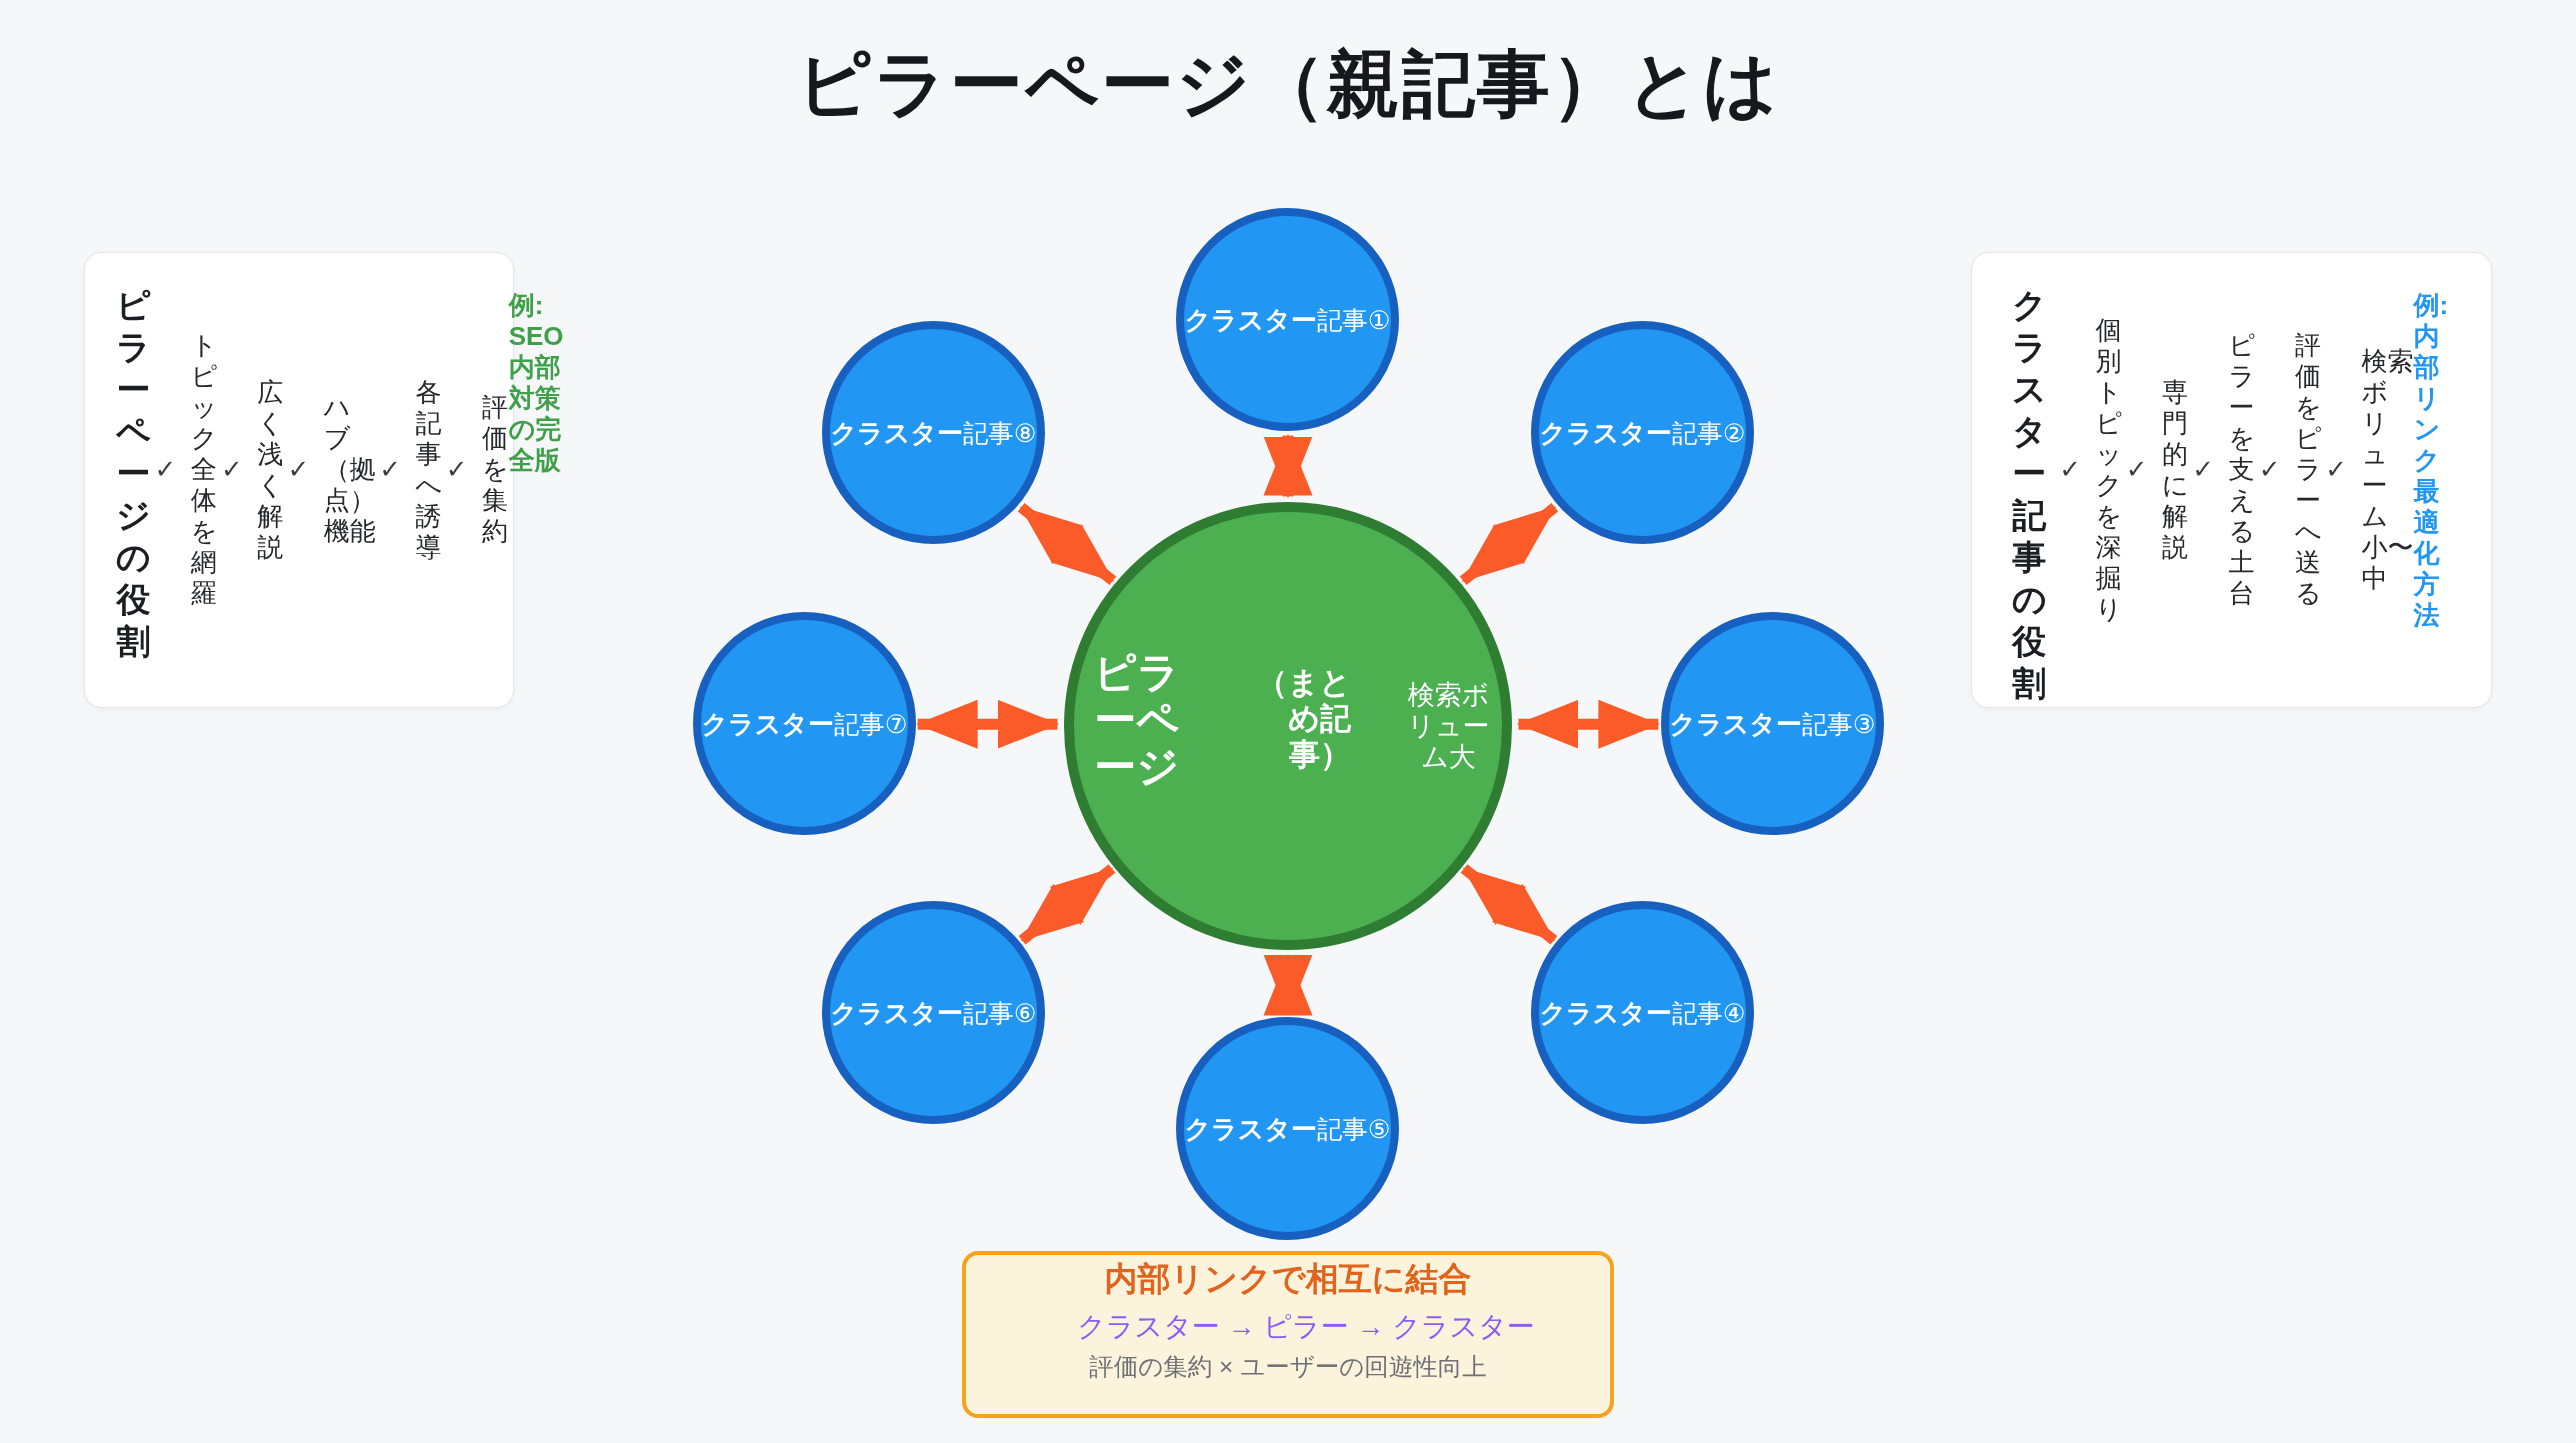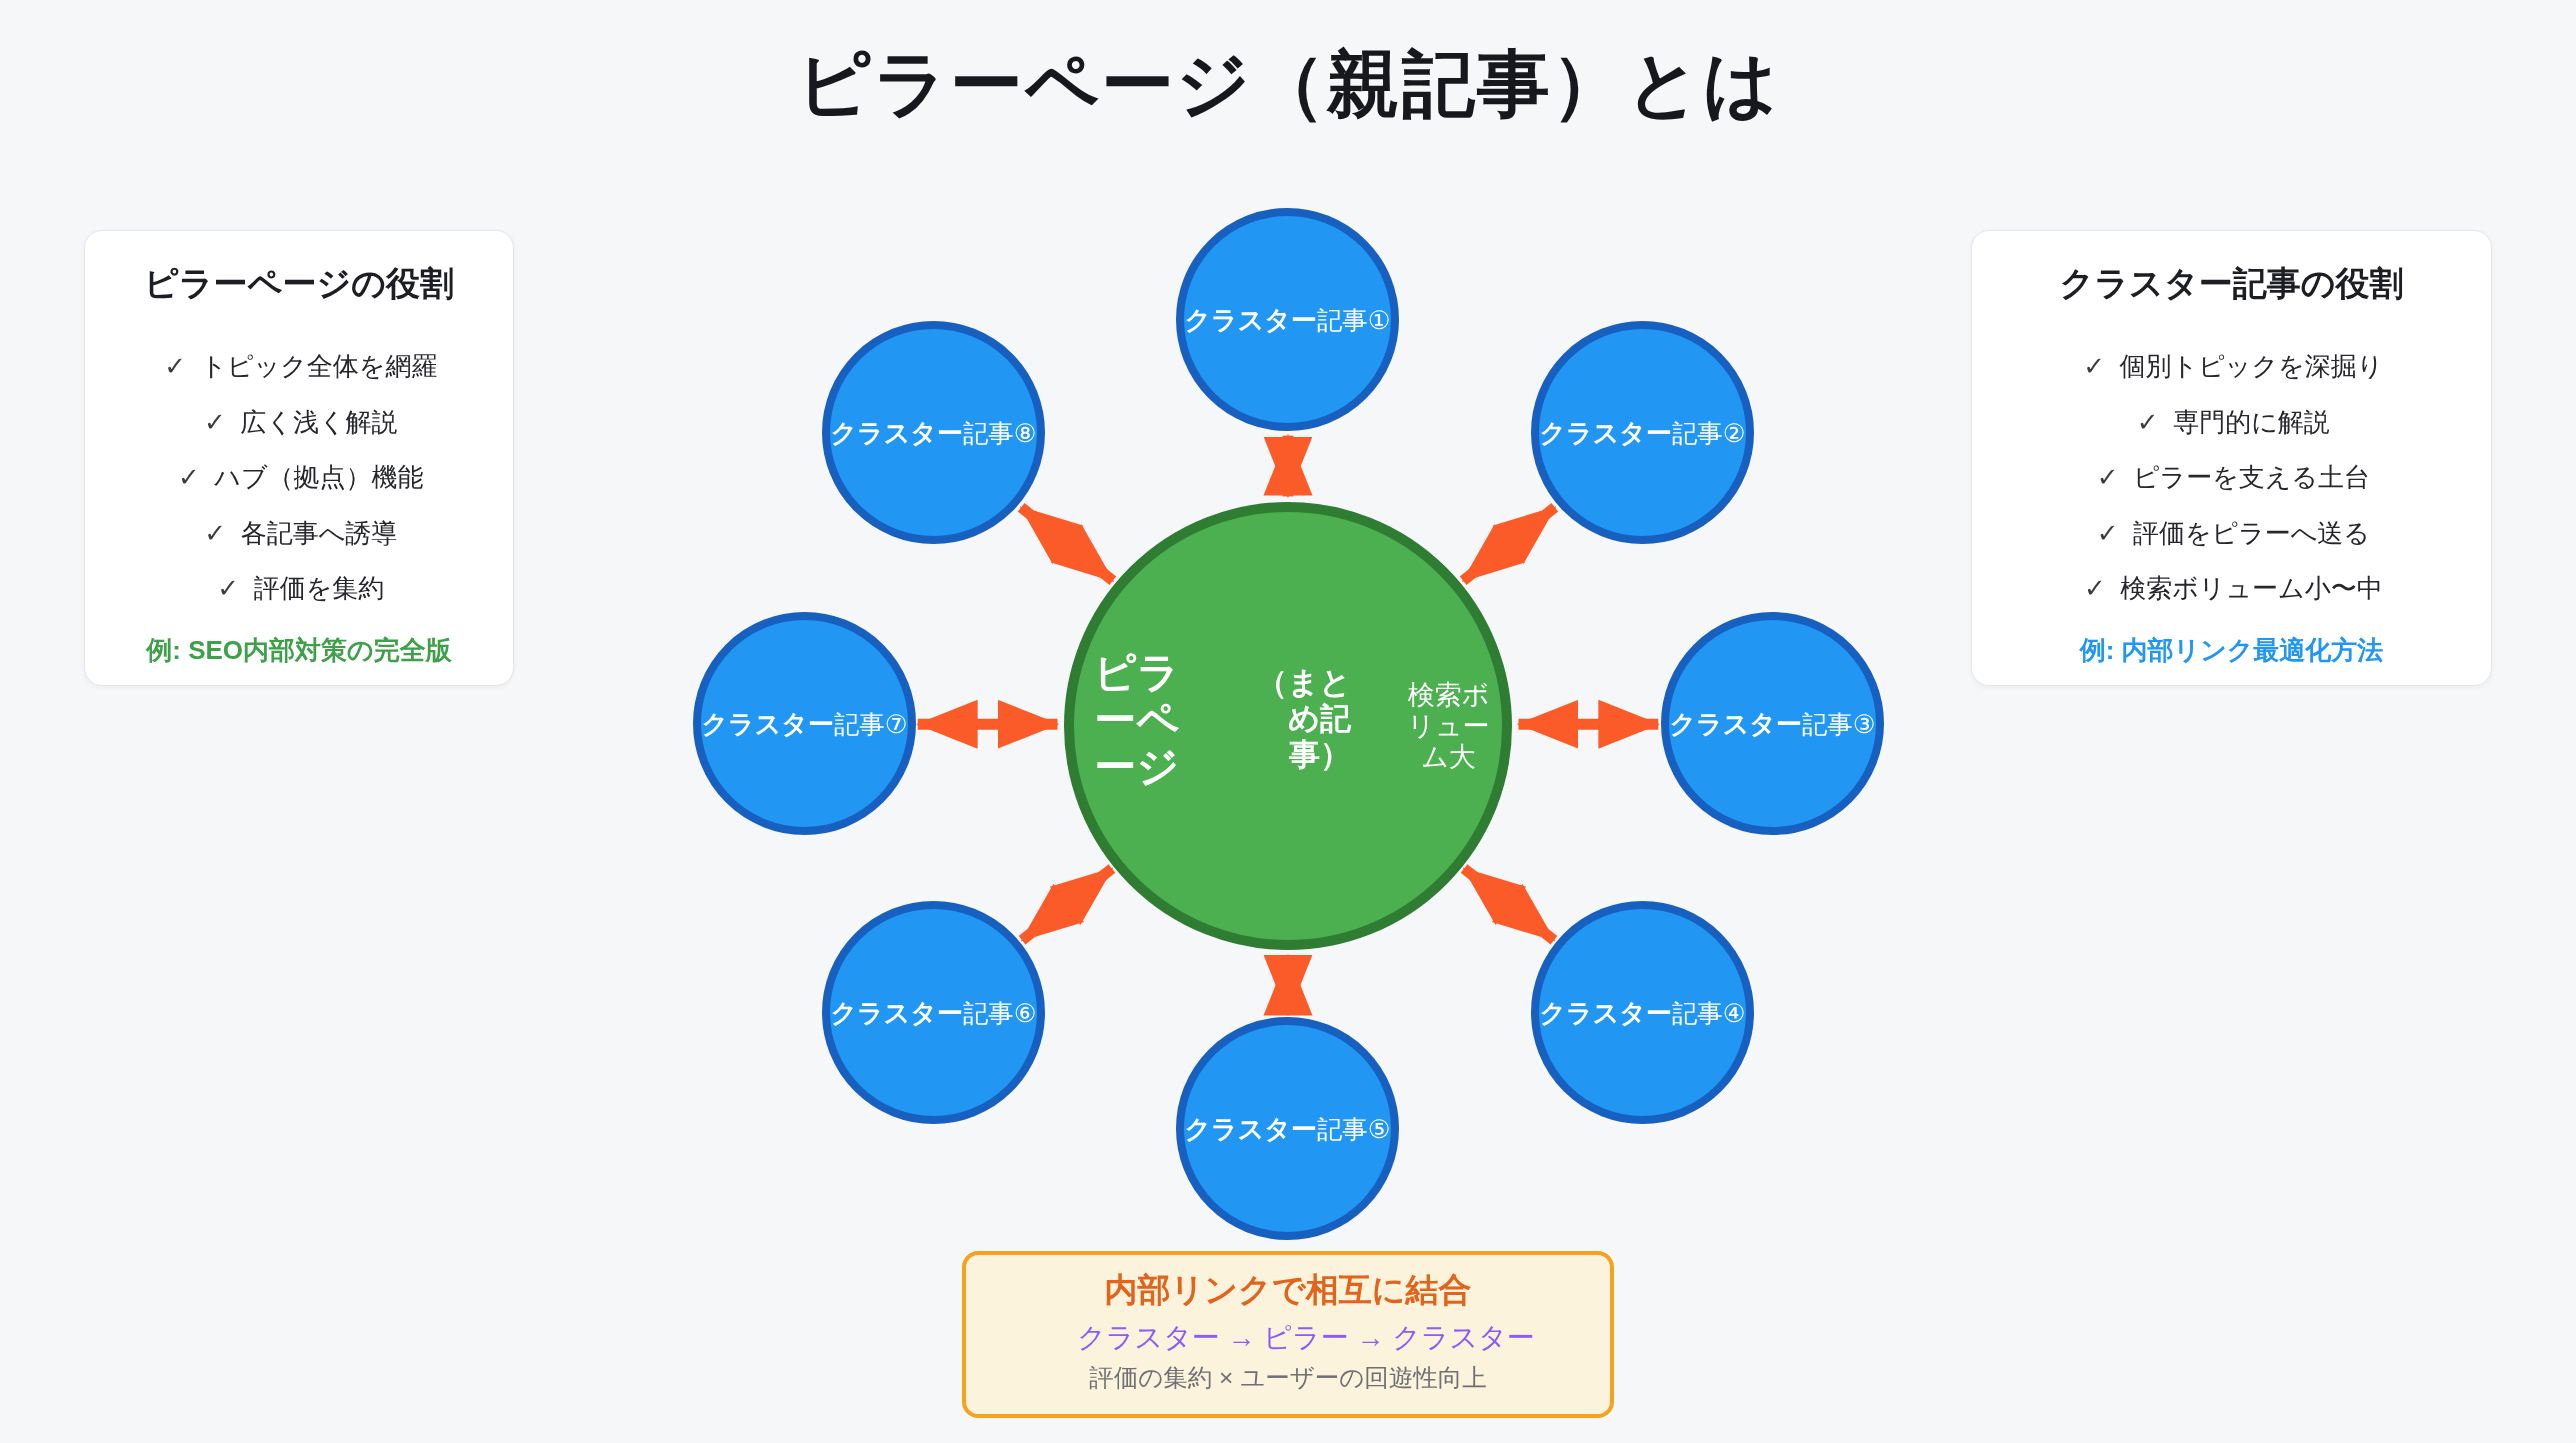--- a/index.html
+++ b/index.html
@@ -21,27 +21,27 @@
   .canvas{position:relative;width:2576px;height:1227px;}
 
   .main-title{
     position:absolute;left:0;top:36px;width:100%;
     text-align:center;font-size:73px;font-weight:800;
     color:#17181d;letter-spacing:1.8px;
   }
 
   
   .panel{
-    position:absolute;top:230px;height:456px;
+    position:absolute;top:252px;height:456px;
     background:var(--panel-bg);
     border:1.8px solid var(--panel-border);
     border-radius:18px;
     box-shadow:0 1.8px 5.4px rgba(40,50,70,.05);
     padding:31px 31px 27px 31px;
-    display:flex;flex-direction:column;align-items:center;
+    display:flex;flex-direction:row;
   }
   .panel.left{left:84px;width:430px;}
   .panel.right{left:1971px;width:521px;}
   .panel-title{
     text-align:center;font-size:34px;font-weight:800;
     color:#1d1e23;line-height:42px;margin-bottom:47px;
   }
   .check-item{
     display:flex;align-items:center;gap:14.5px;
     font-size:26px;line-height:31px;color:var(--text-dark);
@@ -76,21 +76,21 @@
   .cluster-line2{font-size:25.4px;font-weight:400;line-height:34px;}
   .c1{left:1176px;top:208px;}  .c2{left:1531px;top:321px;}
   .c3{left:1661px;top:612px;}  .c4{left:1531px;top:901px;}
   .c5{left:1176px;top:1017px;} .c6{left:822px;top:901px;}
   .c7{left:693px;top:612px;}   .c8{left:822px;top:321px;}
 
   
   .bottom-box{
     position:absolute;left:962px;top:1251px;width:652px;height:167px;
     background:var(--box-bg);border:4.5px solid var(--box-border);
-    border-radius:16.3px;text-align:center;padding-top:15px;
+    border-radius:16.3px;text-align:center;padding-top:4px;
   }
   .bottom-title{font-size:33px;font-weight:800;color:var(--box-title);line-height:40px;margin-bottom:11px;}
   .bottom-flow{font-size:28px;color:#8b5cf6;line-height:33px;margin-bottom:10px;margin-left:36px;}
   .bottom-note{font-size:24.5px;color:var(--text-muted);line-height:27px;}
 </style>
 </head>
 <body>
 
 <div class="canvas">
 

